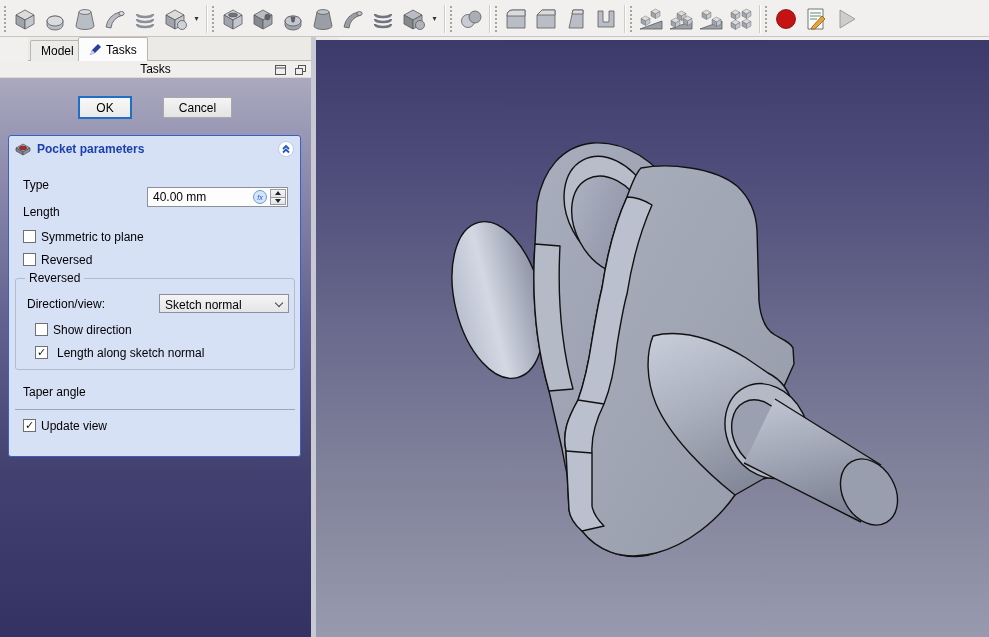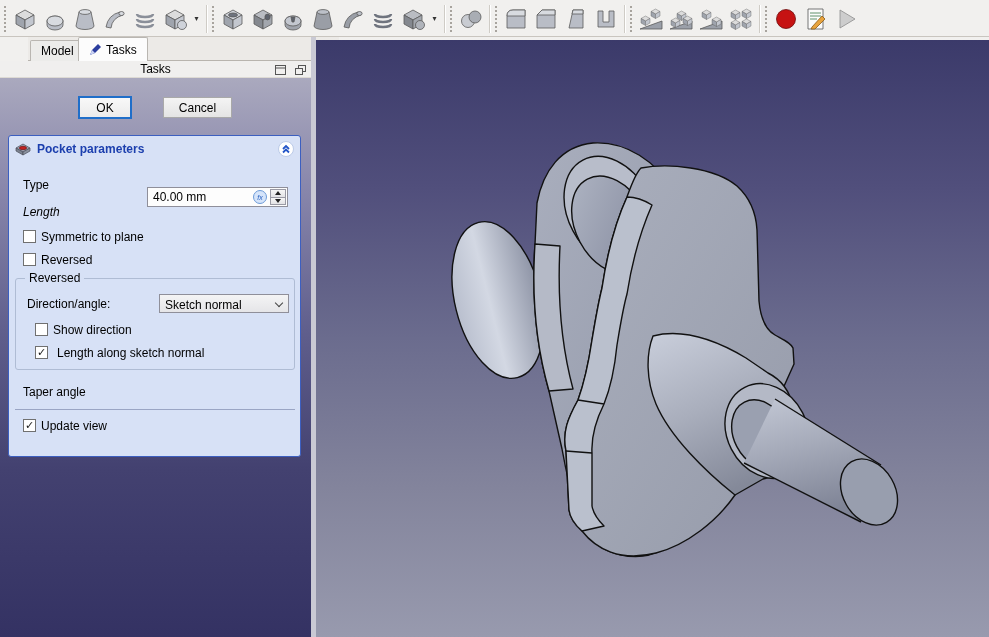--- a/index.html
+++ b/index.html
@@ -388,40 +388,40 @@
         <span class="collapse">
           <svg width="10" height="10" viewBox="0 0 10 10">
             <polyline points="2,5 5,2 8,5" fill="none" stroke="#2456c8" stroke-width="1.8"></polyline>
             <polyline points="2,8.5 5,5.5 8,8.5" fill="none" stroke="#2456c8" stroke-width="1.8"></polyline>
           </svg>
         </span>
       </div>
 
       <span class="lbl" style="left:14px;top:42px;">Type</span>
 
-      <span class="lbl" style="left:14px;top:69px;font-style:italic;">Length</span>
+      <span class="lbl" style="left:14px;top:69px;">Length</span>
       <div class="spin" style="left:138px;top:51px;width:141px;">
         <span>40.00 mm</span>
         <span class="fx">fx</span>
         <span class="spinner">
           <span class="sp up"></span>
           <span class="sp dn"></span>
         </span>
       </div>
 
       <span class="cb" style="left:14px;top:94px;"></span>
       <span class="lbl" style="left:32px;top:94px;">Symmetric to plane</span>
 
       <span class="cb" style="left:14px;top:117px;"></span>
       <span class="lbl" style="left:32px;top:117px;">Reversed</span>
 
       <div class="group"></div>
       <span class="glabel">Reversed</span>
 
-      <span class="lbl" style="left:18px;top:161px;">Direction/angle:</span>
+      <span class="lbl" style="left:18px;top:161px;">Direction/view:</span>
       <div class="combo" style="left:150px;top:158px;width:130px;align-items:flex-end;">
         <span>Sketch normal</span>
         <span class="chev"></span>
       </div>
 
       <span class="cb" style="left:26px;top:187px;"></span>
       <span class="lbl" style="left:44px;top:187px;">Show direction</span>
 
       <span class="cb" style="left:26px;top:210px;">✓</span>
       <span class="lbl" style="left:48px;top:210px;">Length along sketch normal</span>

